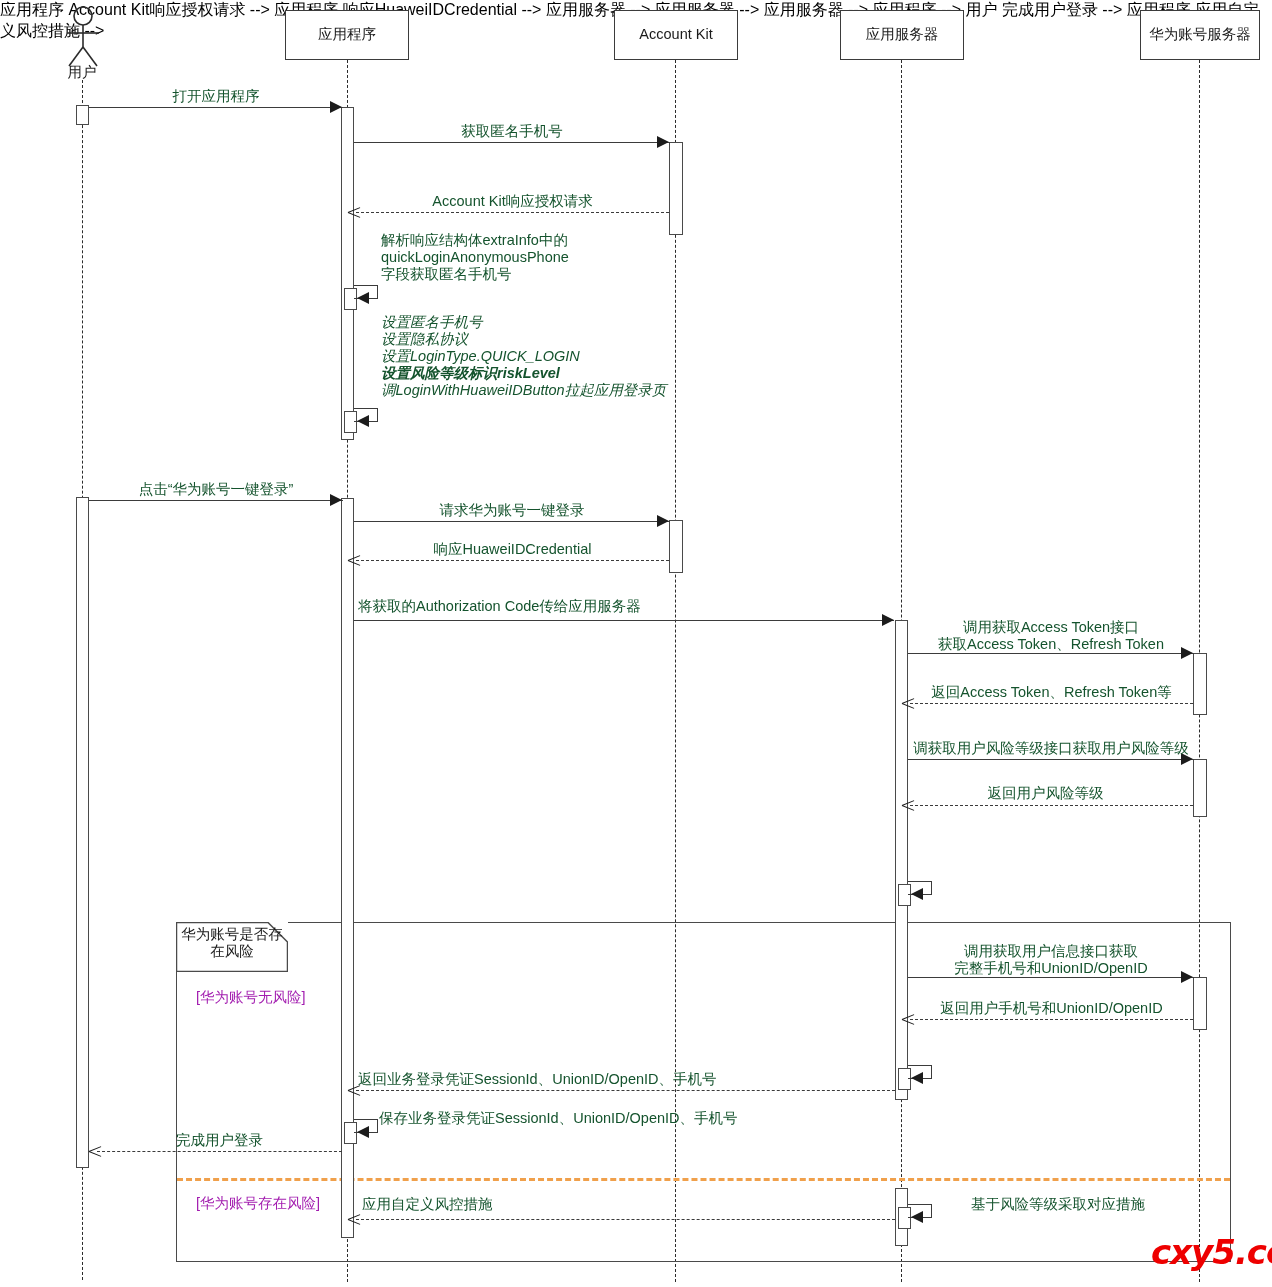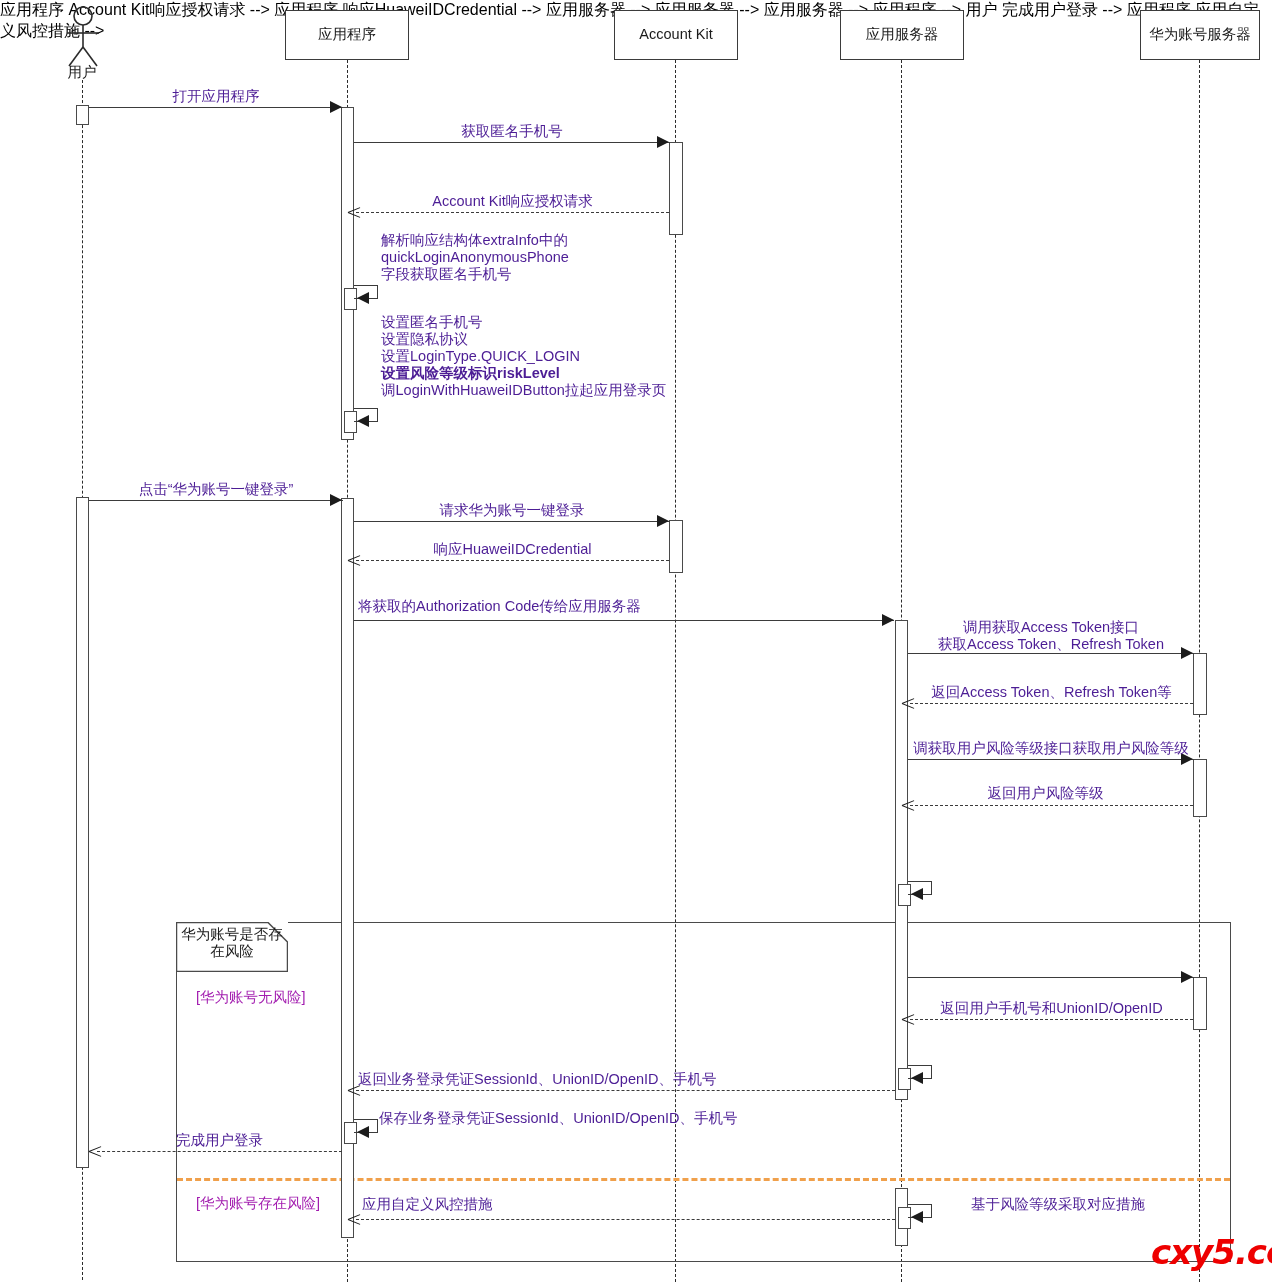--- a/index.html
+++ b/index.html
@@ -26,21 +26,21 @@
           border-bottom:6px solid transparent;border-left:12px solid #1c1c1c;}
   .arrowL{position:absolute;width:0;height:0;border-top:6px solid transparent;
           border-bottom:6px solid transparent;border-right:12px solid #1c1c1c;}
   
   .oarrowL{position:absolute;width:13px;height:13px;}
   .oarrowL:before,.oarrowL:after{content:"";position:absolute;left:0;top:6px;width:13px;height:0;
           border-top:1.4px solid #1c1c1c;transform-origin:left center;}
   .oarrowL:before{transform:rotate(-22deg);}
   .oarrowL:after{transform:rotate(22deg);}
 
-  .mlabel{position:absolute;font-size:14.5px;color:#4c1d95;white-space:pre;line-height:17px;}
+  .mlabel{position:absolute;font-size:14.5px;color:#14532d;white-space:pre;line-height:17px;}
   .mlabel.center{text-align:center;}
   .mlabel b{font-weight:bold;}
 
   
   .selfmsg{position:absolute;border:1.4px solid #3b3b3b;border-left:none;box-sizing:border-box;}
 
   
   .frag{position:absolute;border:1.5px solid #4a4a4a;box-sizing:border-box;background:transparent;}
   .fraglabel{position:absolute;box-sizing:border-box;background:#fff;}
   .fraglabel .txt{position:absolute;left:0;top:0;width:100%;text-align:center;
@@ -155,21 +155,21 @@
   
   <div class="selfmsg" style="left:354px;top:285px;width:24px;height:14px;"></div>
   <div class="arrowL" style="left:357px;top:292px;"></div>
   <div class="mlabel" style="left:381px;top:232px;"><span>解析响应结构体extraInfo中的</span>
 <span>quickLoginAnonymousPhone</span>
 <span>字段获取匿名手机号</span></div>
 
   
   <div class="selfmsg" style="left:354px;top:408px;width:24px;height:14px;"></div>
   <div class="arrowL" style="left:357px;top:415px;"></div>
-  <div class="mlabel" style="left:381px;top:314px;"><span>设置匿名手机号</span>
+  <div class="mlabel" style="left:381px;top:314px;font-style:italic;"><span>设置匿名手机号</span>
 <span>设置隐私协议</span>
 <span>设置LoginType.QUICK_LOGIN</span>
 <b>设置风险等级标识riskLevel</b>
 <span>调LoginWithHuaweiIDButton拉起应用登录页</span></div>
 
   
   <div class="msg" style="left:89px;top:500px;width:254px;"></div>
   <div class="arrowR" style="left:330px;top:494px;"></div>
   <div class="mlabel center" style="left:89px;top:481px;width:254px;">点击“华为账号一键登录”</div>
 
@@ -209,20 +209,22 @@
   <div class="oarrowL" style="left:902px;top:799px;"></div>
   <div class="mlabel center" style="left:904px;top:786px;width:283px;font-family:Liberation Mono, monospace;">返回用户风险等级</div>
 
   
   <div class="selfmsg" style="left:908px;top:881px;width:24px;height:14px;"></div>
   <div class="arrowL" style="left:911px;top:888px;"></div>
 
   
   <div class="msg" style="left:908px;top:977px;width:286px;"></div>
   <div class="arrowR" style="left:1181px;top:971px;"></div>
+  <div class="mlabel center" style="left:908px;top:943px;width:286px;"><span>调用获取用户信息接口获取</span>
+<span>完整手机号和UnionID/OpenID</span></div>
 
    应用服务器 --&gt;
   <div class="msg dashed" style="left:910px;top:1019px;width:283px;"></div>
   <div class="oarrowL" style="left:902px;top:1013px;"></div>
   <div class="mlabel center" style="left:910px;top:1000px;width:283px;">返回用户手机号和UnionID/OpenID</div>
 
   
   <div class="selfmsg" style="left:908px;top:1065px;width:24px;height:14px;"></div>
   <div class="arrowL" style="left:911px;top:1072px;"></div>
 

